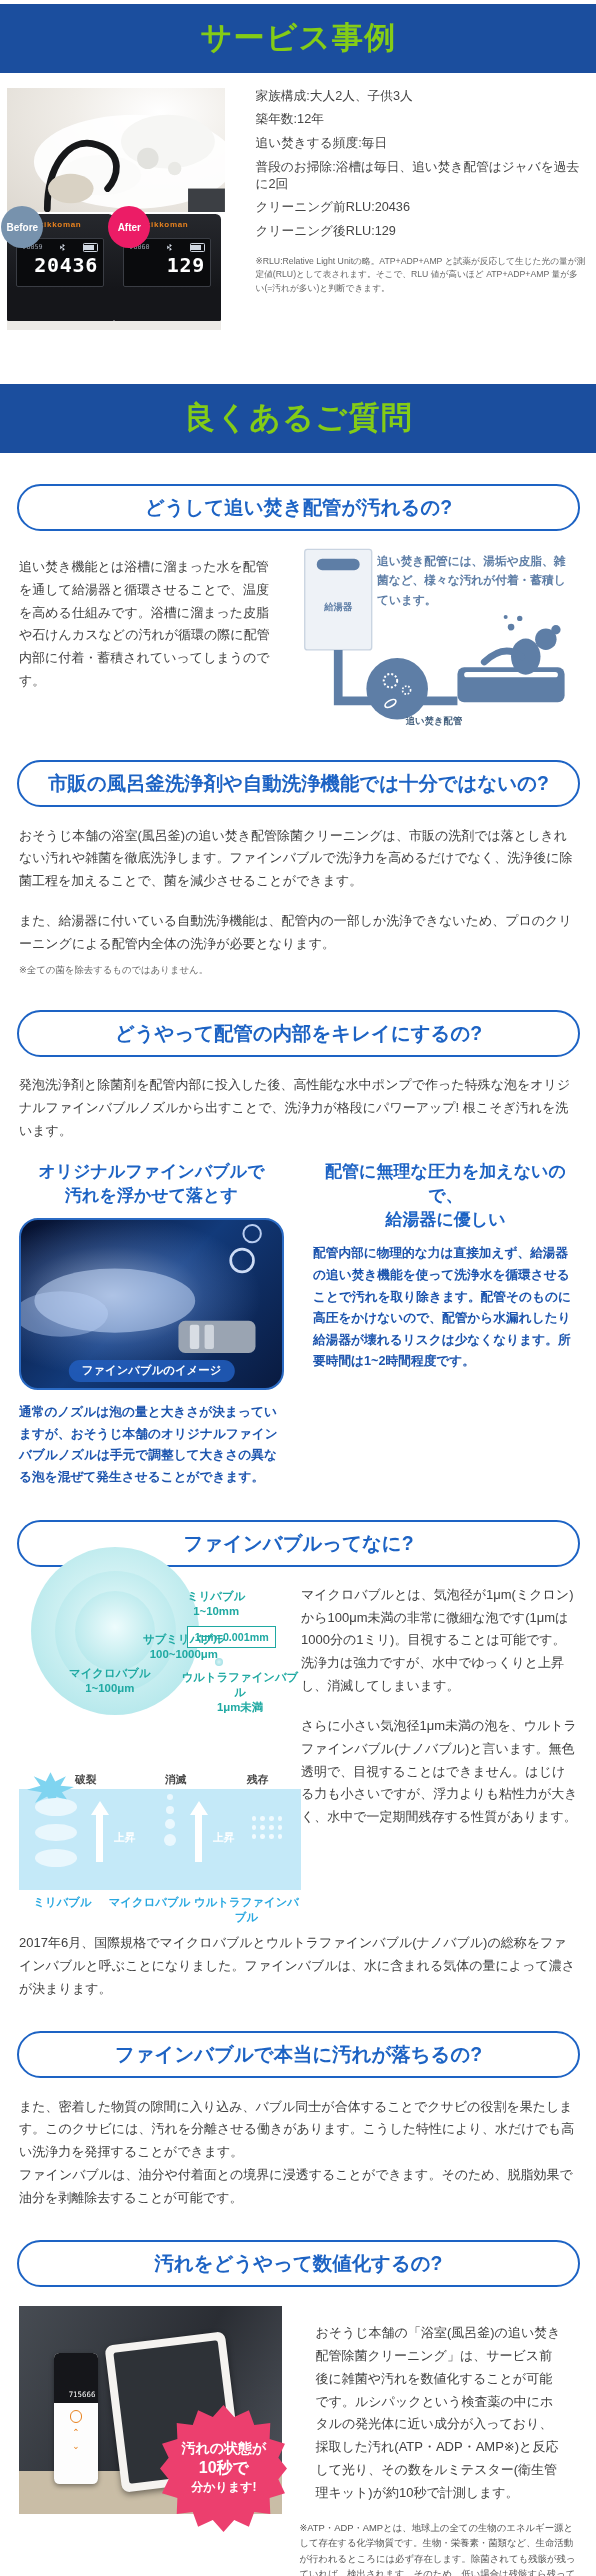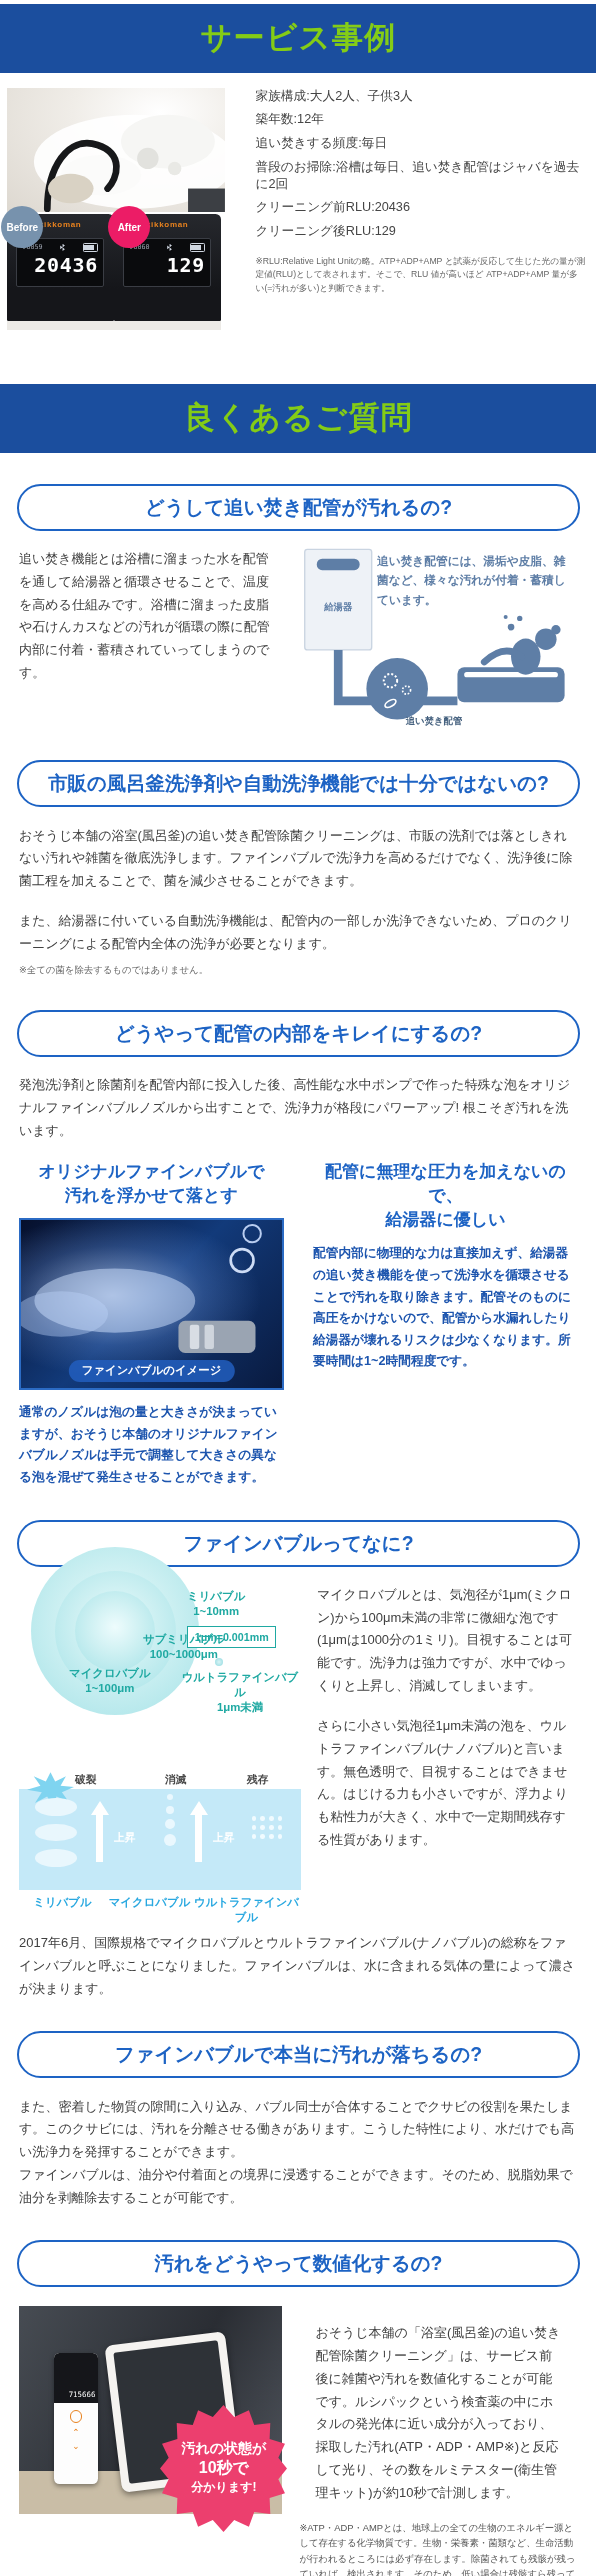--- a/index.html
+++ b/index.html
@@ -58,38 +58,38 @@
   .illu{position:relative;height:181px;}
   .illu-caption{position:absolute;left:87px;top:2.7px;width:198px;color:#5e7ea6;
                 font-size:11.7px;line-height:1.65;font-weight:bold;}
   .illu svg{position:absolute;left:0;top:0;}
 
   
   .fb-cols{display:flex;gap:29px;padding:17.4px 19px 0 19px;}
   .fb-col{flex:1;}
   .fb-head{color:#1d63c4;font-weight:bold;font-size:17px;text-align:center;line-height:1.4;
            margin-bottom:10.7px;}
-  .fb-img{height:168px;border:2.7px solid #2b6bc4;border-radius:0;position:relative;overflow:hidden;padding-left:24px;}
+  .fb-img{height:168px;border:2.7px solid #2b6bc4;border-radius:19px;position:relative;overflow:hidden;padding-left:24px;}
   .fb-img.bubble{background:
       radial-gradient(ellipse at 35% 45%, rgba(205,223,255,.65) 0%, rgba(120,160,230,.25) 38%, transparent 62%),
       linear-gradient(135deg,#060f2b 0%,#123a7a 48%,#091a3f 100%);}
   .fb-img.dirt{background:
       radial-gradient(ellipse at 70% 18%, rgba(255,255,255,.9) 0%, rgba(255,255,255,.35) 30%, transparent 55%),
       radial-gradient(ellipse at 30% 70%, rgba(150,115,70,.55) 0%, transparent 55%),
       radial-gradient(ellipse at 80% 60%, rgba(165,130,85,.6) 0%, transparent 50%),
       linear-gradient(160deg,#e9ddc6,#cdb asturias 60%,#d9c9ae);
       background-color:#d9c9ae;}
   .fb-img svg{position:absolute;left:0;top:0;}
   .fb-cap{position:absolute;left:50%;transform:translateX(-50%);bottom:6.7px;
           background:rgba(34,94,190,.85);color:#fff;font-weight:bold;font-size:11.4px;
           padding:3.4px 13.4px;border-radius:13.4px;white-space:nowrap;}
   .fb-body{color:#1d55ae;font-size:12.7px;line-height:1.7;margin-top:12px;font-weight:bold;}
 
   
-  .faq4-cols{display:flex;gap:16px;padding:17.4px 19px 0 19px;}
+  .faq4-cols{display:flex;padding:17.4px 19px 0 19px;}
   .diagram{width:282px;flex:none;}
   .bubbles-top{position:relative;height:201px;}
   .bcircle{position:absolute;border-radius:50%;
            background:radial-gradient(circle at 50% 45%, #eefcfd 0%, #cdf0f2 45%, #a4e2e7 100%);}
   .b1{width:168px;height:168px;left:12px;top:-37px;}
   .b2{width:121px;height:121px;left:36px;top:-13.4px;}
   .b3{width:80px;height:80px;left:56px;top:6.7px;}
   .tlabel{position:absolute;color:#1fa9a2;font-weight:bold;font-size:11.4px;text-align:center;line-height:1.3;}
   .tl-milli{left:168px;top:5.4px;}
   .tl-sub{left:124px;top:48px;}
@@ -212,21 +212,21 @@
   </div>
 
   <div class="banner second">
     <span>良くあるご質問</span>
   </div>
 
   <div class="pill">
     <span>どうして追い焚き配管が汚れるの?</span>
   </div>
   <div class="two-col">
-    <div class="col-l faq-body" style="padding:0;">追い焚き機能とは浴槽に溜まった水を配管を通して給湯器と循環させることで、温度を高める仕組みです。浴槽に溜まった皮脂や石けんカスなどの汚れが循環の際に配管内部に付着・蓄積されていってしまうのです。</div>
+    <div class="col-l faq-body" style="padding:0;margin-top:8px;">追い焚き機能とは浴槽に溜まった水を配管を通して給湯器と循環させることで、温度を高める仕組みです。浴槽に溜まった皮脂や石けんカスなどの汚れが循環の際に配管内部に付着・蓄積されていってしまうのです。</div>
     <div class="col-r illu">
       <svg width="288" height="181" viewBox="0 0 430 270">
         <rect x="22" y="2" width="100" height="150" rx="4" fill="#eef2f7" stroke="#c9d4e1" stroke-width="2"></rect>
         <rect x="40" y="16" width="64" height="17" rx="8" fill="#5e7ea6"></rect>
         <text x="72" y="92" font-size="14" fill="#5e7ea6" text-anchor="middle" font-weight="bold">給湯器</text>
         <path d="M72,152 L72,228 L250,228" fill="none" stroke="#5e7ea6" stroke-width="13"></path>
         <circle cx="160" cy="210" r="46" fill="#5e7ea6"></circle>
         <circle cx="150" cy="198" r="10" fill="none" stroke="#fff" stroke-width="3" stroke-dasharray="3,3"></circle>
         <circle cx="174" cy="212" r="6" fill="none" stroke="#fff" stroke-width="2.5" stroke-dasharray="2.5,2.5"></circle>
         <ellipse cx="150" cy="232" rx="9" ry="4.5" fill="none" stroke="#fff" stroke-width="2.5" transform="rotate(-30 150 232)"></ellipse>

